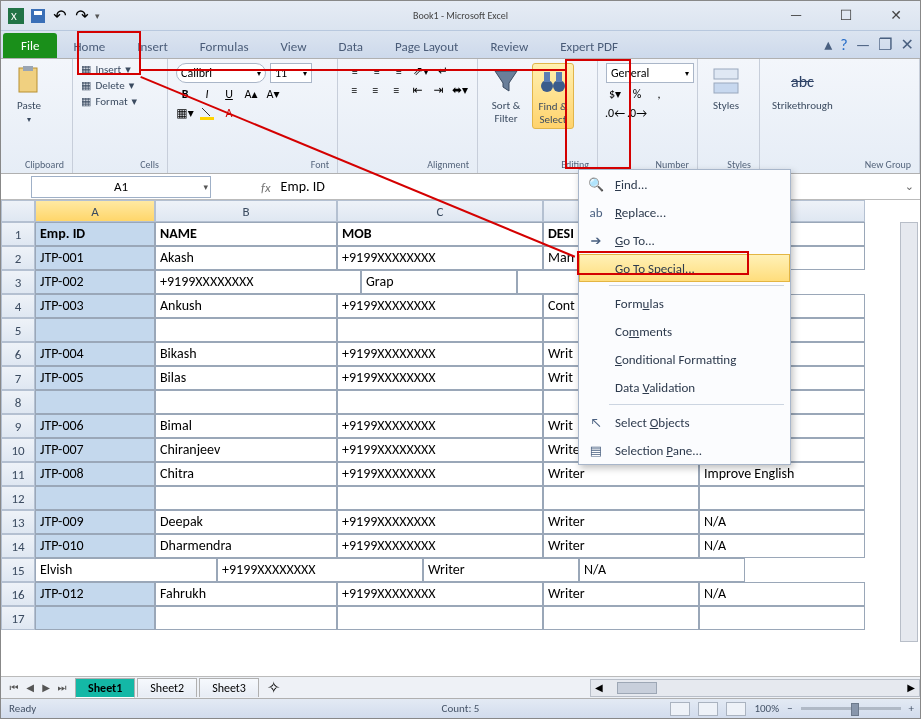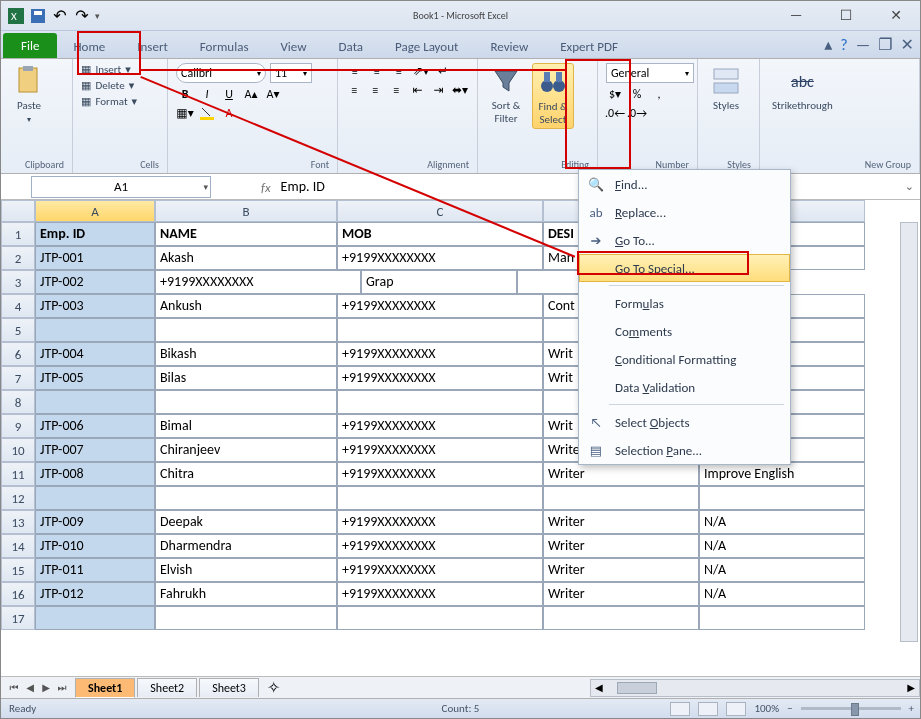--- a/index.html
+++ b/index.html
@@ -67,21 +67,21 @@
 
 
 .redbox { position:absolute; border:2px solid #d40000; z-index:60; pointer-events:none; }
 .redline { position:absolute; height:2px; background:#d40000; transform-origin: 0 0; z-index:60; pointer-events:none; }
 
 
 .sheetbar { position:absolute; bottom:20px; left:0; right:0; height:22px; background:#eef1f6; border-top:1px solid #bbb; display:flex; align-items:center; }
 .navset { display:flex; gap:2px; padding:0 6px; }
 .navset span { width:14px; display:flex; justify-content:center; font-size:10px; color:#555; }
 .stab { padding:2px 12px; font-size:12px; border:1px solid #b0b0b0; border-bottom:none; background: linear-gradient(#f6f9fd,#e7ecf4); margin-right:2px; }
-.stab.active { background:#fdba74; font-weight:bold; border-bottom:1px solid #fff; }
+.stab.active { background:#14b8a6; font-weight:bold; border-bottom:1px solid #fff; }
 .hscroll2 { margin-left:auto; width:330px; height:18px; background:#e6e9ef; border:1px solid #b8bec8; display:flex; align-items:center; }
 .hscroll2 .thumb { width:40px; height:12px; background:#c8cfdb; border:1px solid #9da7b5; margin-left:10px; }
 
 
 .statusbar { position:absolute; bottom:0; left:0; right:0; height:20px; background: linear-gradient(#e3eaf4,#d2dced); border-top:1px solid #b0b0b0; display:flex; align-items:center; font-size:11px; color:#445266; }
 .statusbar .left { padding-left:8px; }
 .statusbar .mid { position:absolute; left:50%; transform:translateX(-50%); }
 .statusbar .right { position:absolute; right:6px; display:flex; align-items:center; gap:8px; }
 .viewbtn { width:20px; height:14px; border:1px solid #aab3c0; background:#eef2f8; }
 .zoomslider { width:100px; height:3px; background:#b0b9c6; position:relative; }
@@ -428,21 +428,20 @@
       <div class="gridrow">
         <div class="rh">14</div>
         <div class="cell wA">JTP-010</div>
         <div class="cell wB">Dharmendra</div>
         <div class="cell wC">+9199XXXXXXXX</div>
         <div class="cell wD">Writer</div>
         <div class="cell wE">N/A</div>
       </div>
       <div class="gridrow">
         <div class="rh">15</div>
-        <div class="cell wA">JTP-011</div>
         <div class="cell wB">Elvish</div>
         <div class="cell wC">+9199XXXXXXXX</div>
         <div class="cell wD">Writer</div>
         <div class="cell wE">N/A</div>
       </div>
       <div class="gridrow">
         <div class="rh">16</div>
         <div class="cell wA">JTP-012</div>
         <div class="cell wB">Fahrukh</div>
         <div class="cell wC">+9199XXXXXXXX</div>

